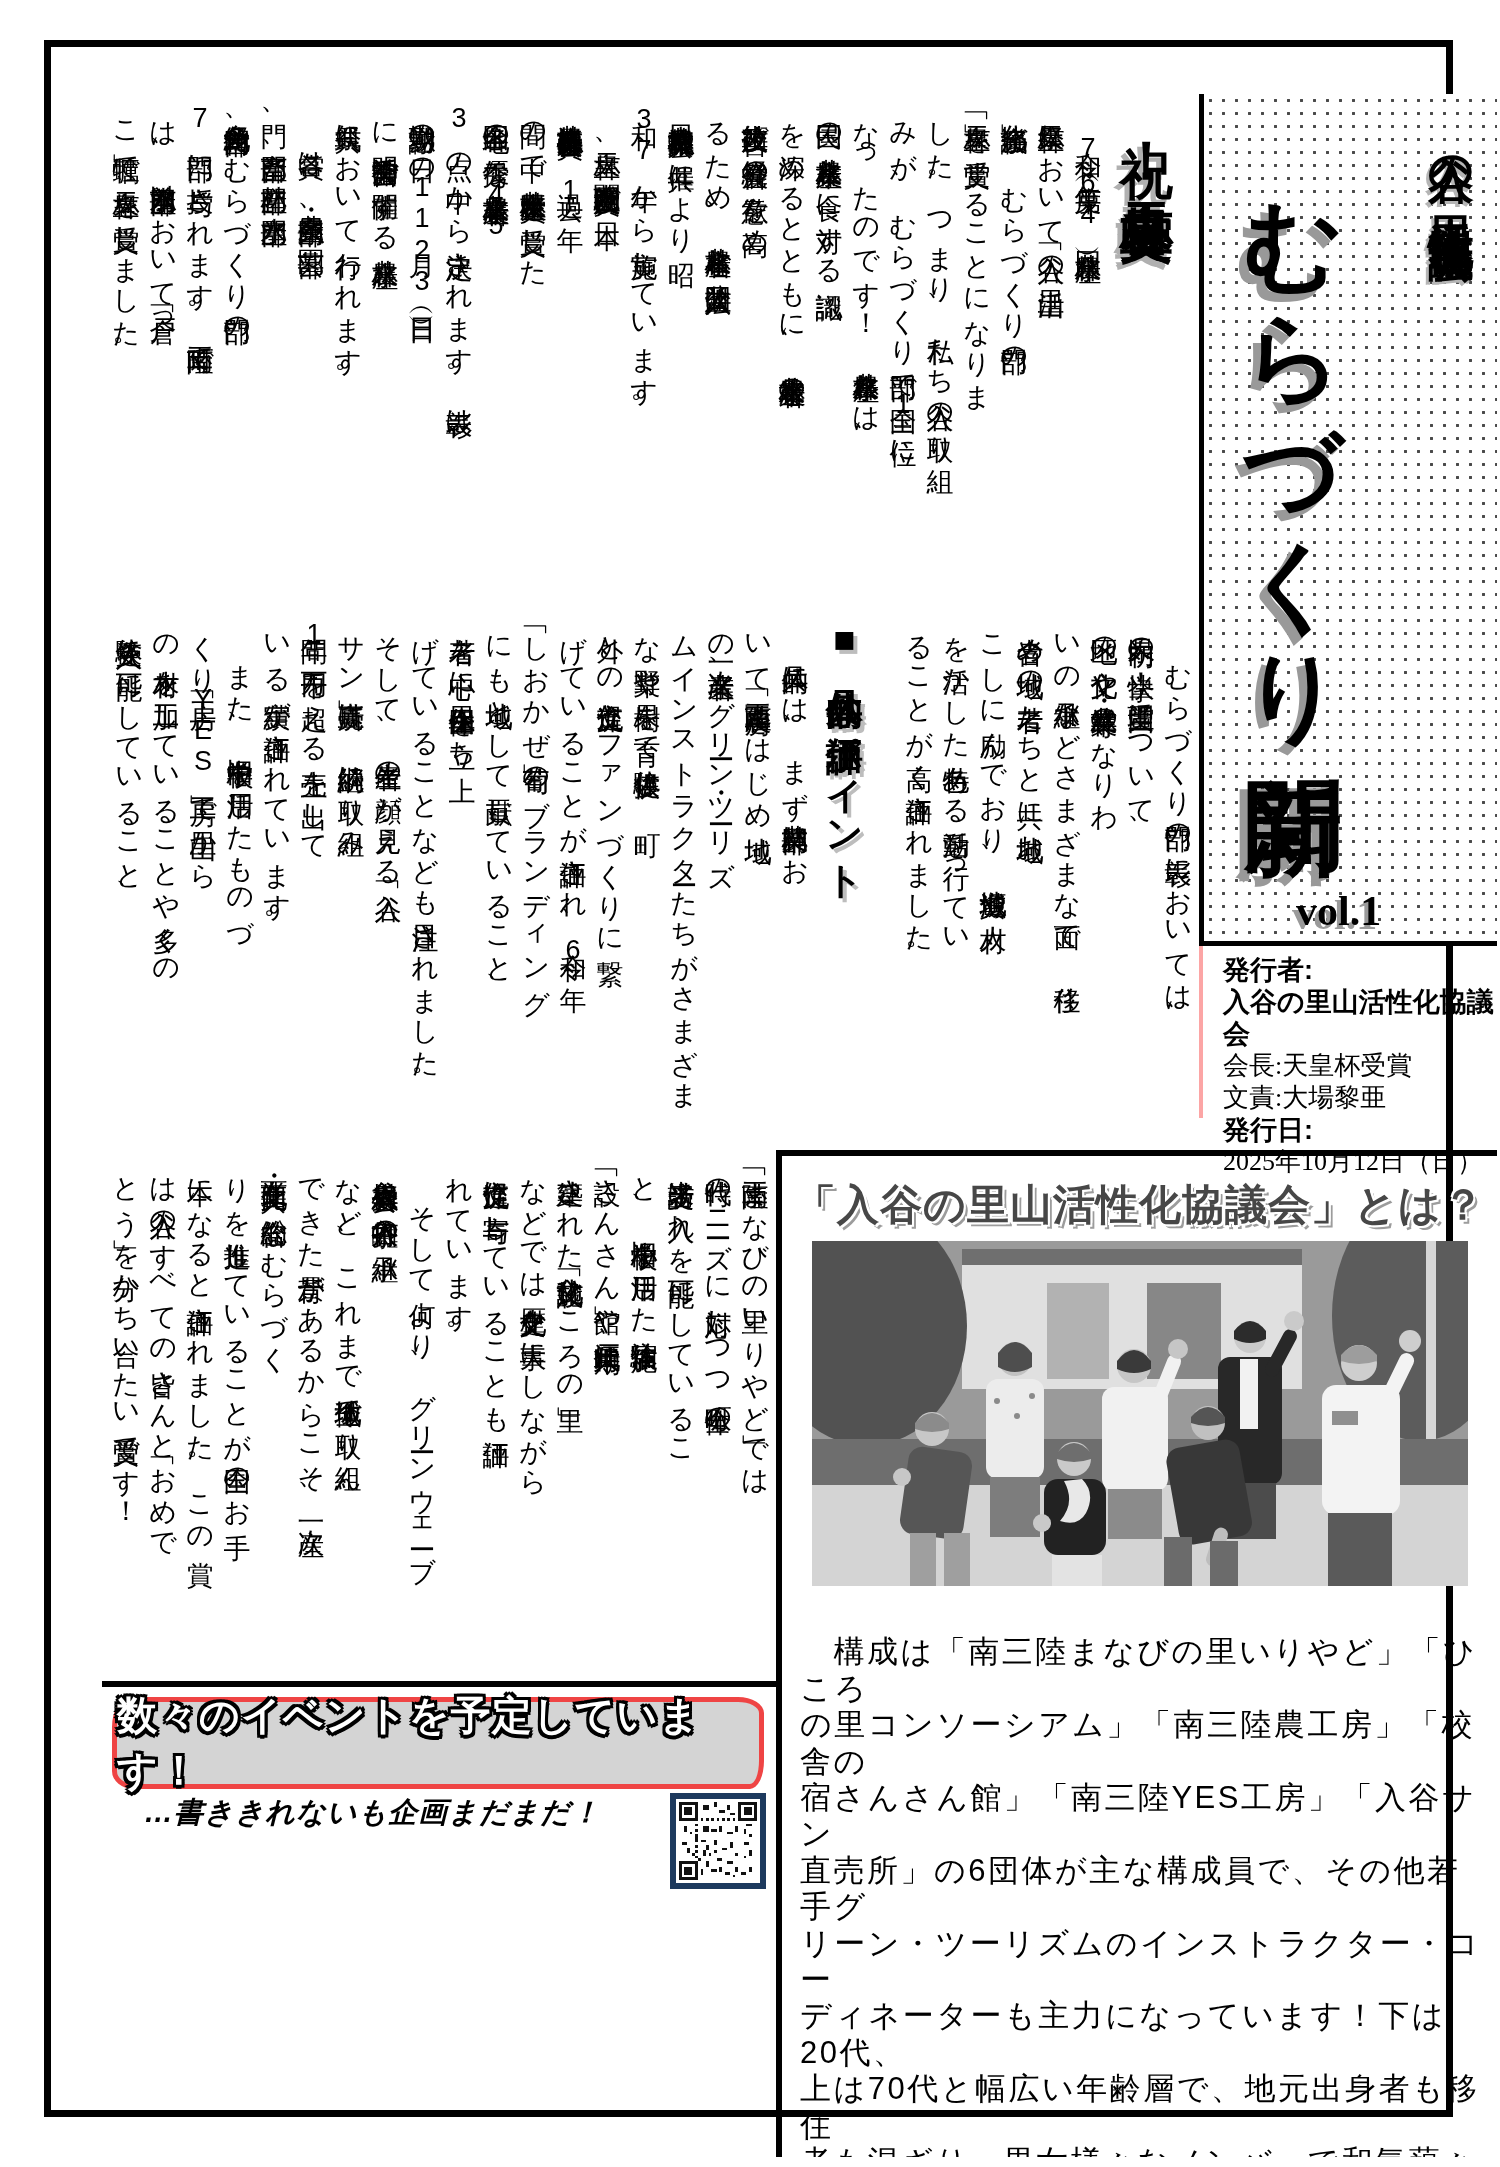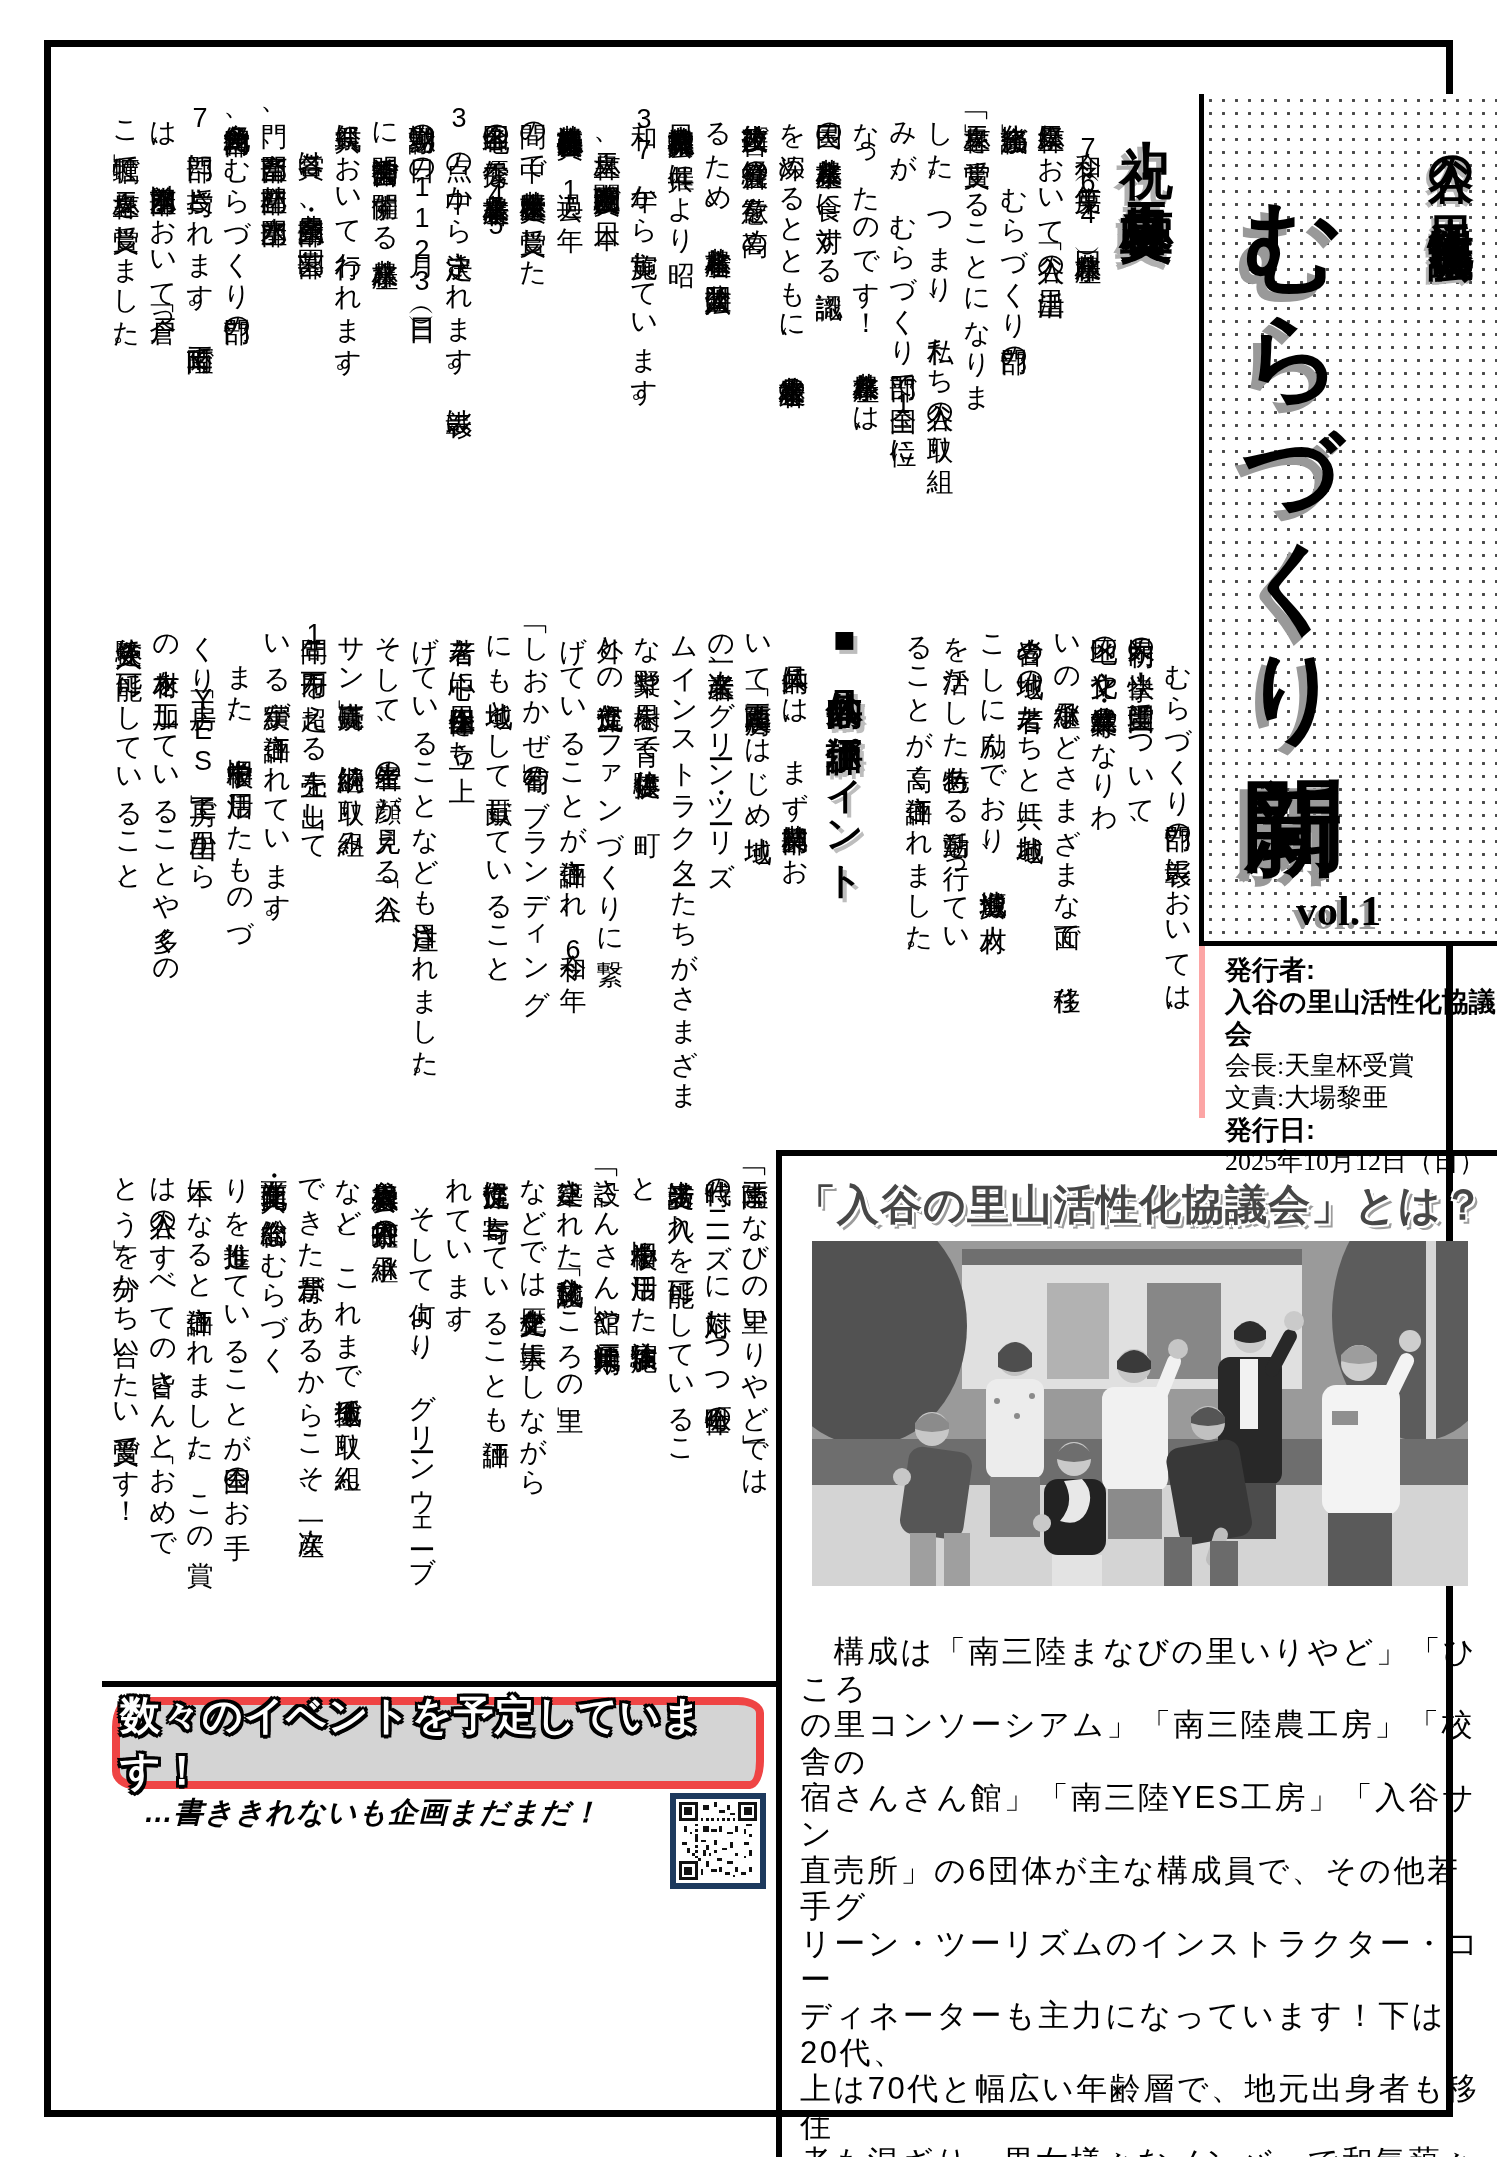--- a/index.html
+++ b/index.html
@@ -21,21 +21,21 @@
     background-size:13px 13px; }
   .masthead-org { position:absolute; right:16px; top:26px; font-size:45px; font-weight:bold;
     letter-spacing:3px; text-shadow:-3px 3px 0 #b5b5b5; }
   .masthead-title { position:absolute; right:136px; top:36px; font-size:98px; font-weight:bold;
     letter-spacing:2px; text-shadow:-8px 8px 0 #999; }
   .masthead-vol { position:absolute; left:92px; bottom:6px; font-size:42px; font-weight:bold;
     font-family:"Liberation Serif", serif; text-shadow:-4px 4px 0 #9a9a9a; }
 
   
   .publisher { position:absolute; left:1148px; top:899px; width:298px; height:172px;
-    border-left:6px solid #fca5a5; padding:8px 0 0 20px; line-height:32px; }
+    border-left:4px solid #fca5a5; padding:8px 0 0 20px; line-height:32px; }
   .pub-bold { font-size:27px; font-weight:bold; }
   .pub-serif { font-size:26px; font-family:"Liberation Serif", serif; }
 
   
   .award-headline { position:absolute; left:1060px; top:56px; height:480px; font-size:53px;
     font-weight:bold; letter-spacing:2px; text-shadow:-5px 5px 0 #b0b0b0; }
   .award-body { position:absolute; left:50px; top:56px; width:1005px; height:505px; }
 
   
   .reason-body { position:absolute; left:845px; top:570px; width:300px; height:520px; }
@@ -56,21 +56,21 @@
     text-shadow:-2px -2px 0 #fff, 2px -2px 0 #fff, -2px 2px 0 #fff, 2px 2px 0 #fff, 4px 4px 0 #9c9c9c; }
   .photo { margin:8px auto 0 auto; width:656px; height:345px; background:#c9c9c9; }
   .photo svg { display:block; width:100%; height:100%; }
   .about-text { margin:12px 12px 0 18px; font-size:31px; line-height:36.4px;
     letter-spacing:2.5px; white-space:pre-line; }
 
   
   .events { position:absolute; left:51px; top:1634px; width:674px; height:476px;
     border-top:6px solid #000; overflow:hidden; }
   .events-banner { margin:10px 12px 4px 10px; height:92px; background:#d4d4d4;
-    border:8px solid #ef4444; border-radius:18px 26px 14px 22px / 30px 16px 28px 18px;
+    border:5px solid #ef4444; border-radius:18px 26px 14px 22px / 30px 16px 28px 18px;
     display:flex; align-items:center; justify-content:center; }
   .events-banner span { font-size:40px; font-weight:bold; color:#fff; letter-spacing:1px;
     text-shadow:-3px -3px 0 #000, 3px -3px 0 #000, -3px 3px 0 #000, 3px 3px 0 #000,
                 -3px 0 0 #000, 3px 0 0 #000, 0 -3px 0 #000, 0 4px 0 #000; }
   .events-list { margin:6px 0 0 12px; font-size:29px; line-height:39px; white-space:pre; }
   .events-callout { margin:4px 0 0 4px; font-size:30px; font-weight:bold; letter-spacing:-1px; }
   .events-bottom { display:flex; justify-content:space-between; align-items:flex-start;
     margin:4px 10px 0 10px; }
   .events-left { flex:1; }
   .events-note { margin-left:32px; font-size:29px; font-style:italic; font-weight:bold; letter-spacing:1px; }

